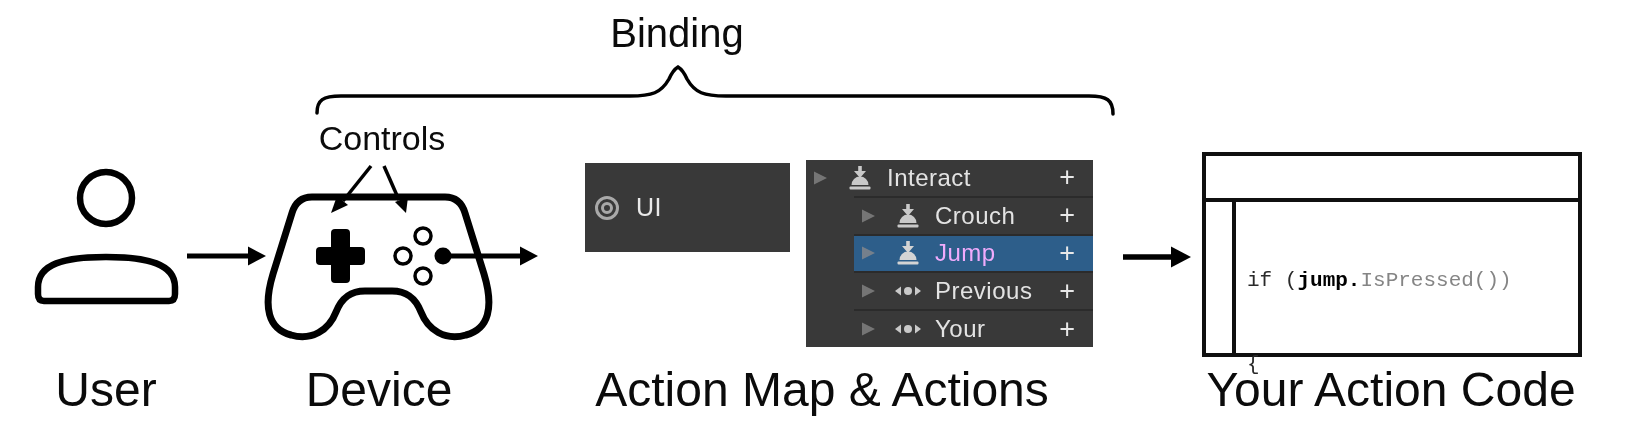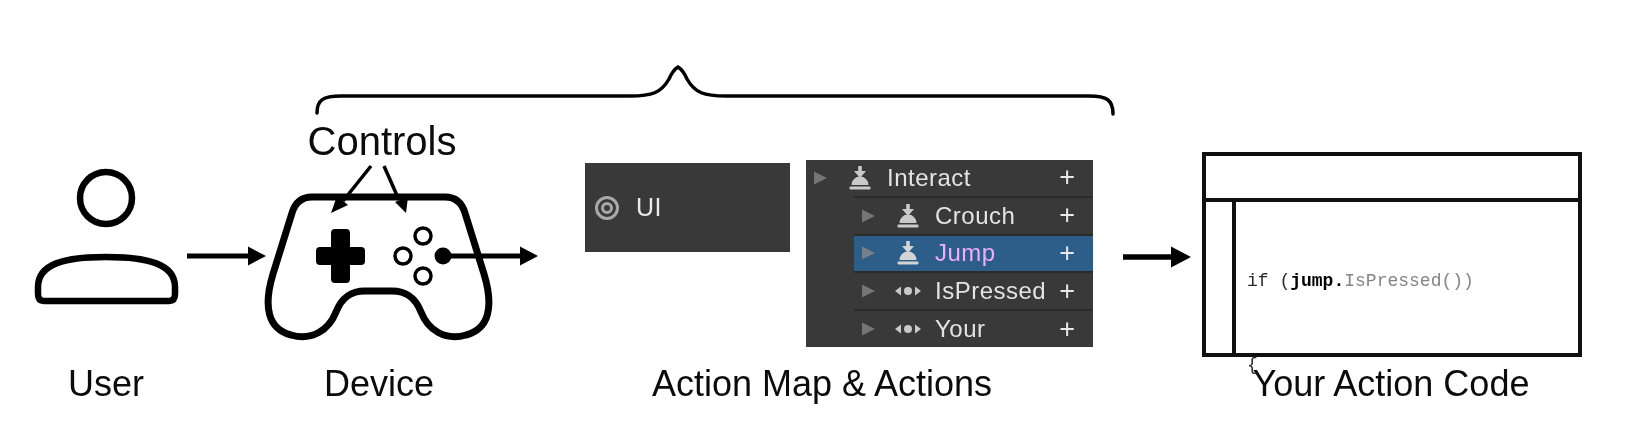--- a/index.html
+++ b/index.html
@@ -2,22 +2,22 @@
 <html><head>
 <meta charset="utf-8">
 <style>
   html,body{margin:0;padding:0;background:#fff;}
   .canvas{position:relative;width:1635px;height:434px;background:#ffffff;overflow:hidden;
           font-family:"Liberation Sans",sans-serif;color:#0b0b0b;}
   svg.art{position:absolute;left:0;top:0;}
 
   .lbl{position:absolute;transform:translateX(-50%);white-space:nowrap;line-height:1;color:#0b0b0b;}
   .lbl-binding{top:13px;left:677px;font-size:40px;}
-  .lbl-controls{top:121px;left:382px;font-size:40px;}
-  .lbl-bottom{top:366px;font-size:36px;}
+  .lbl-controls{top:121px;left:382px;font-size:34px;}
+  .lbl-bottom{top:366px;font-size:48px;}
 
   
   .maps-panel{position:absolute;left:585px;top:163px;width:205px;height:89px;
               display:flex;flex-direction:column;background:#393939;}
   .map-row{flex:1;display:flex;align-items:center;padding-left:9px;background:#393939;}
   .map-row + .map-row{border-top:8px solid #c2410c;}
   .map-row.selected{background:#2D5E8A;}
   .map-row .txt{margin-left:16px;font-size:25px;letter-spacing:.5px;color:#e9e9e9;}
 
   
@@ -32,21 +32,21 @@
   .action-row .plus{margin-left:auto;margin-right:18px;font-size:27px;font-weight:400;color:#e8e8e8;line-height:1;}
 
   
   .code-window{position:absolute;left:1202px;top:152px;width:380px;height:205px;
                border:4px solid #101010;background:#fff;box-sizing:border-box;
                display:flex;flex-direction:column;}
   .code-titlebar{height:42px;border-bottom:4px solid #101010;flex:0 0 auto;}
   .code-body{flex:1;display:flex;min-height:0;}
   .code-gutter{width:26px;border-right:4px solid #101010;flex:0 0 auto;}
   .code-text{padding:9px 0 0 11px;font-family:"Liberation Mono","DejaVu Sans Mono",monospace;
-             font-size:18px;line-height:28px;white-space:pre;color:#2a2a2a;}
+             font-size:21px;line-height:28px;white-space:pre;color:#2a2a2a;}
   .code-text .kw{font-weight:bold;color:#000;}
   .code-text .dim{color:#858585;}
 </style>
 </head>
 <body>
 
 <div class="canvas">
 
   <svg class="art" width="1635" height="434" viewBox="0 0 1635 434">
 
@@ -94,20 +94,21 @@
     <path d="M 317 113 C 317 100 323 96 341 96 L 630 96 C 652 96 661 93 669 79
              Q 673 70 678 67 Q 683 70 687 79 C 695 93 704 96 726 96 L 1089 96
              C 1107 96 1113 100 1113 114" fill="none" stroke="#000" stroke-width="3.5" stroke-linecap="round"></path>
 
     <g>
       <line x1="1123" y1="257" x2="1172" y2="257" stroke="#000" stroke-width="5.5"></line>
       <polygon points="1171,246.5 1191,257 1171,267.5" fill="#000"></polygon>
     </g>
   </svg>
 
+  <div class="lbl lbl-binding">Binding</div>
   <div class="lbl lbl-controls">Controls</div>
   <div class="lbl lbl-bottom" style="left:106px">User</div>
   <div class="lbl lbl-bottom" style="left:379px">Device</div>
   <div class="lbl lbl-bottom" style="left:1391px">Your Action Code</div>
   <div class="lbl lbl-bottom" style="left:822px">Action Map &amp; Actions</div>
 
   <div class="maps-panel">
 
 
     <div class="map-row">
@@ -170,21 +171,21 @@
       <svg width="16" height="14" viewBox="0 0 16 14">
         <polygon points="1,0.5 14,7 1,13.5" fill="#757575"></polygon>
         </svg>
       <span class="icon-wrap">
           <svg width="28" height="26" viewBox="0 0 28 26" fill="#c9c9c9">
         <circle cx="14" cy="13" r="4"></circle>
         <polygon points="1,13 7,8.5 7,17.5"></polygon>
         <polygon points="27,13 21,8.5 21,17.5"></polygon>
           </svg>
         </span>
-      <span class="txt">IsPressed</span>
+      <span class="txt">Previous</span>
       <span class="plus">+</span>
     </div>
 
     <div class="action-row">
       <svg width="16" height="14" viewBox="0 0 16 14">
         <polygon points="1,0.5 14,7 1,13.5" fill="#757575"></polygon>
         </svg>
       <span class="icon-wrap">
           <svg width="28" height="26" viewBox="0 0 28 26" fill="#c9c9c9">
         <circle cx="14" cy="13" r="4"></circle>

